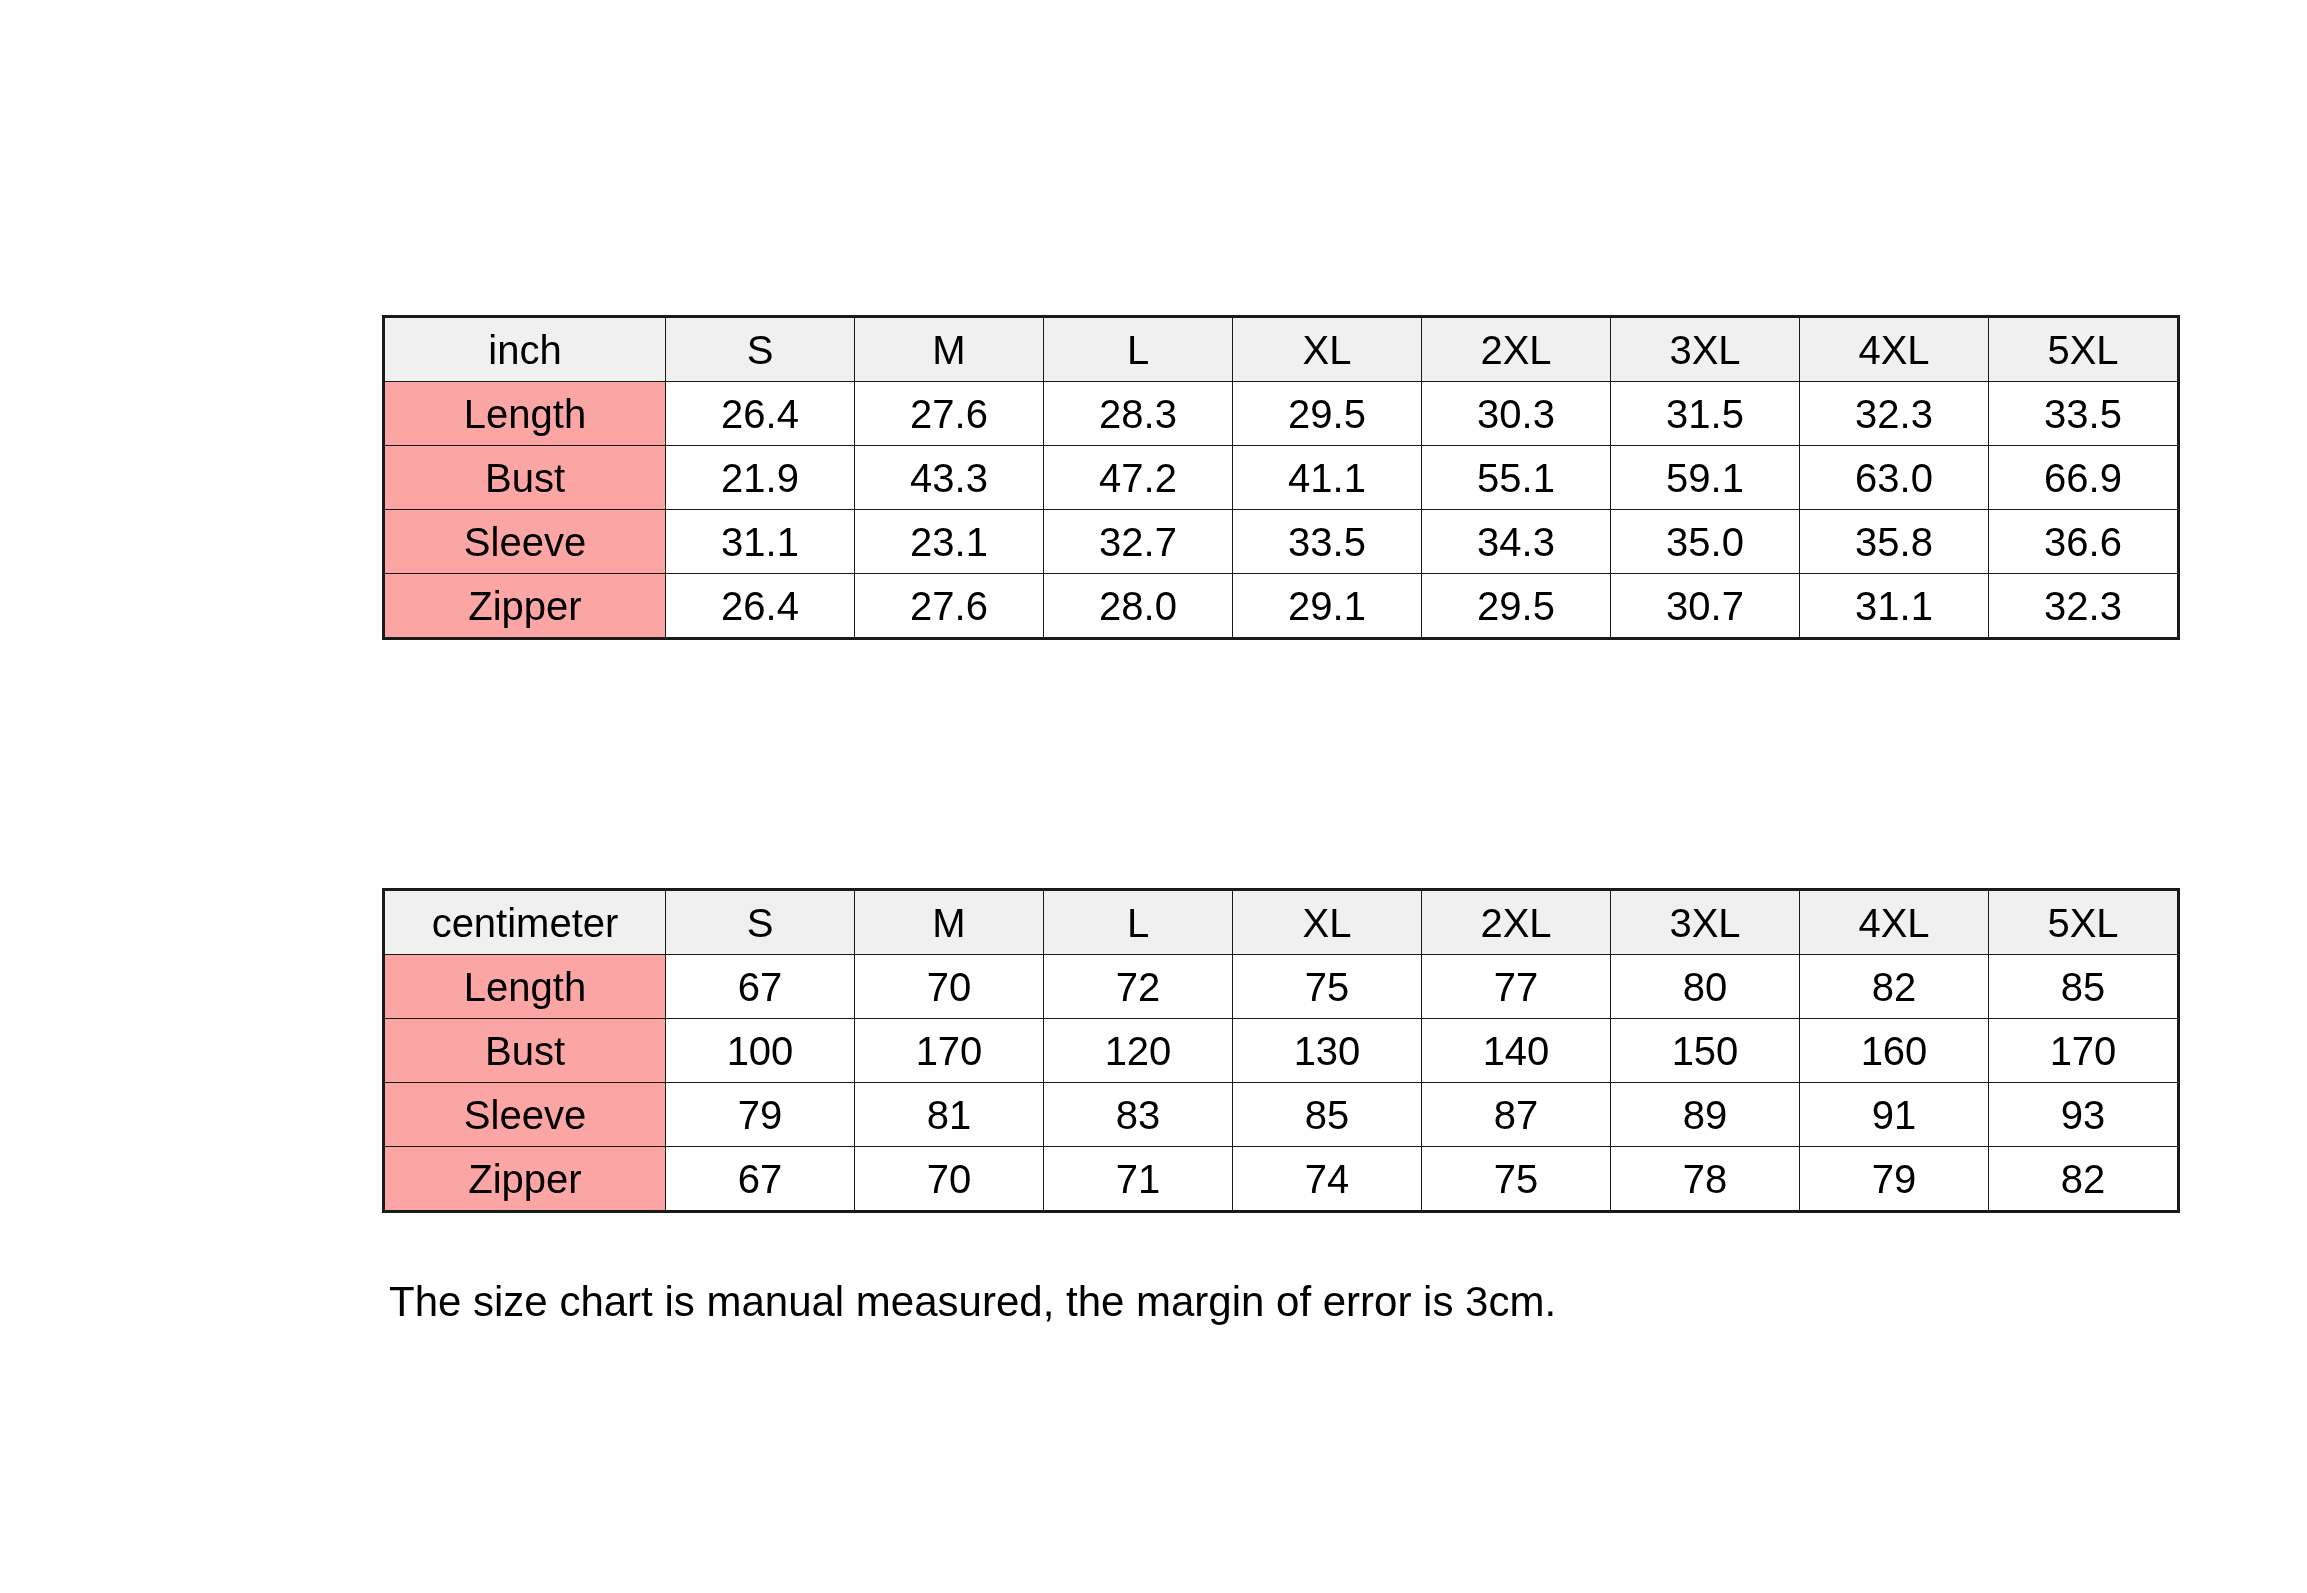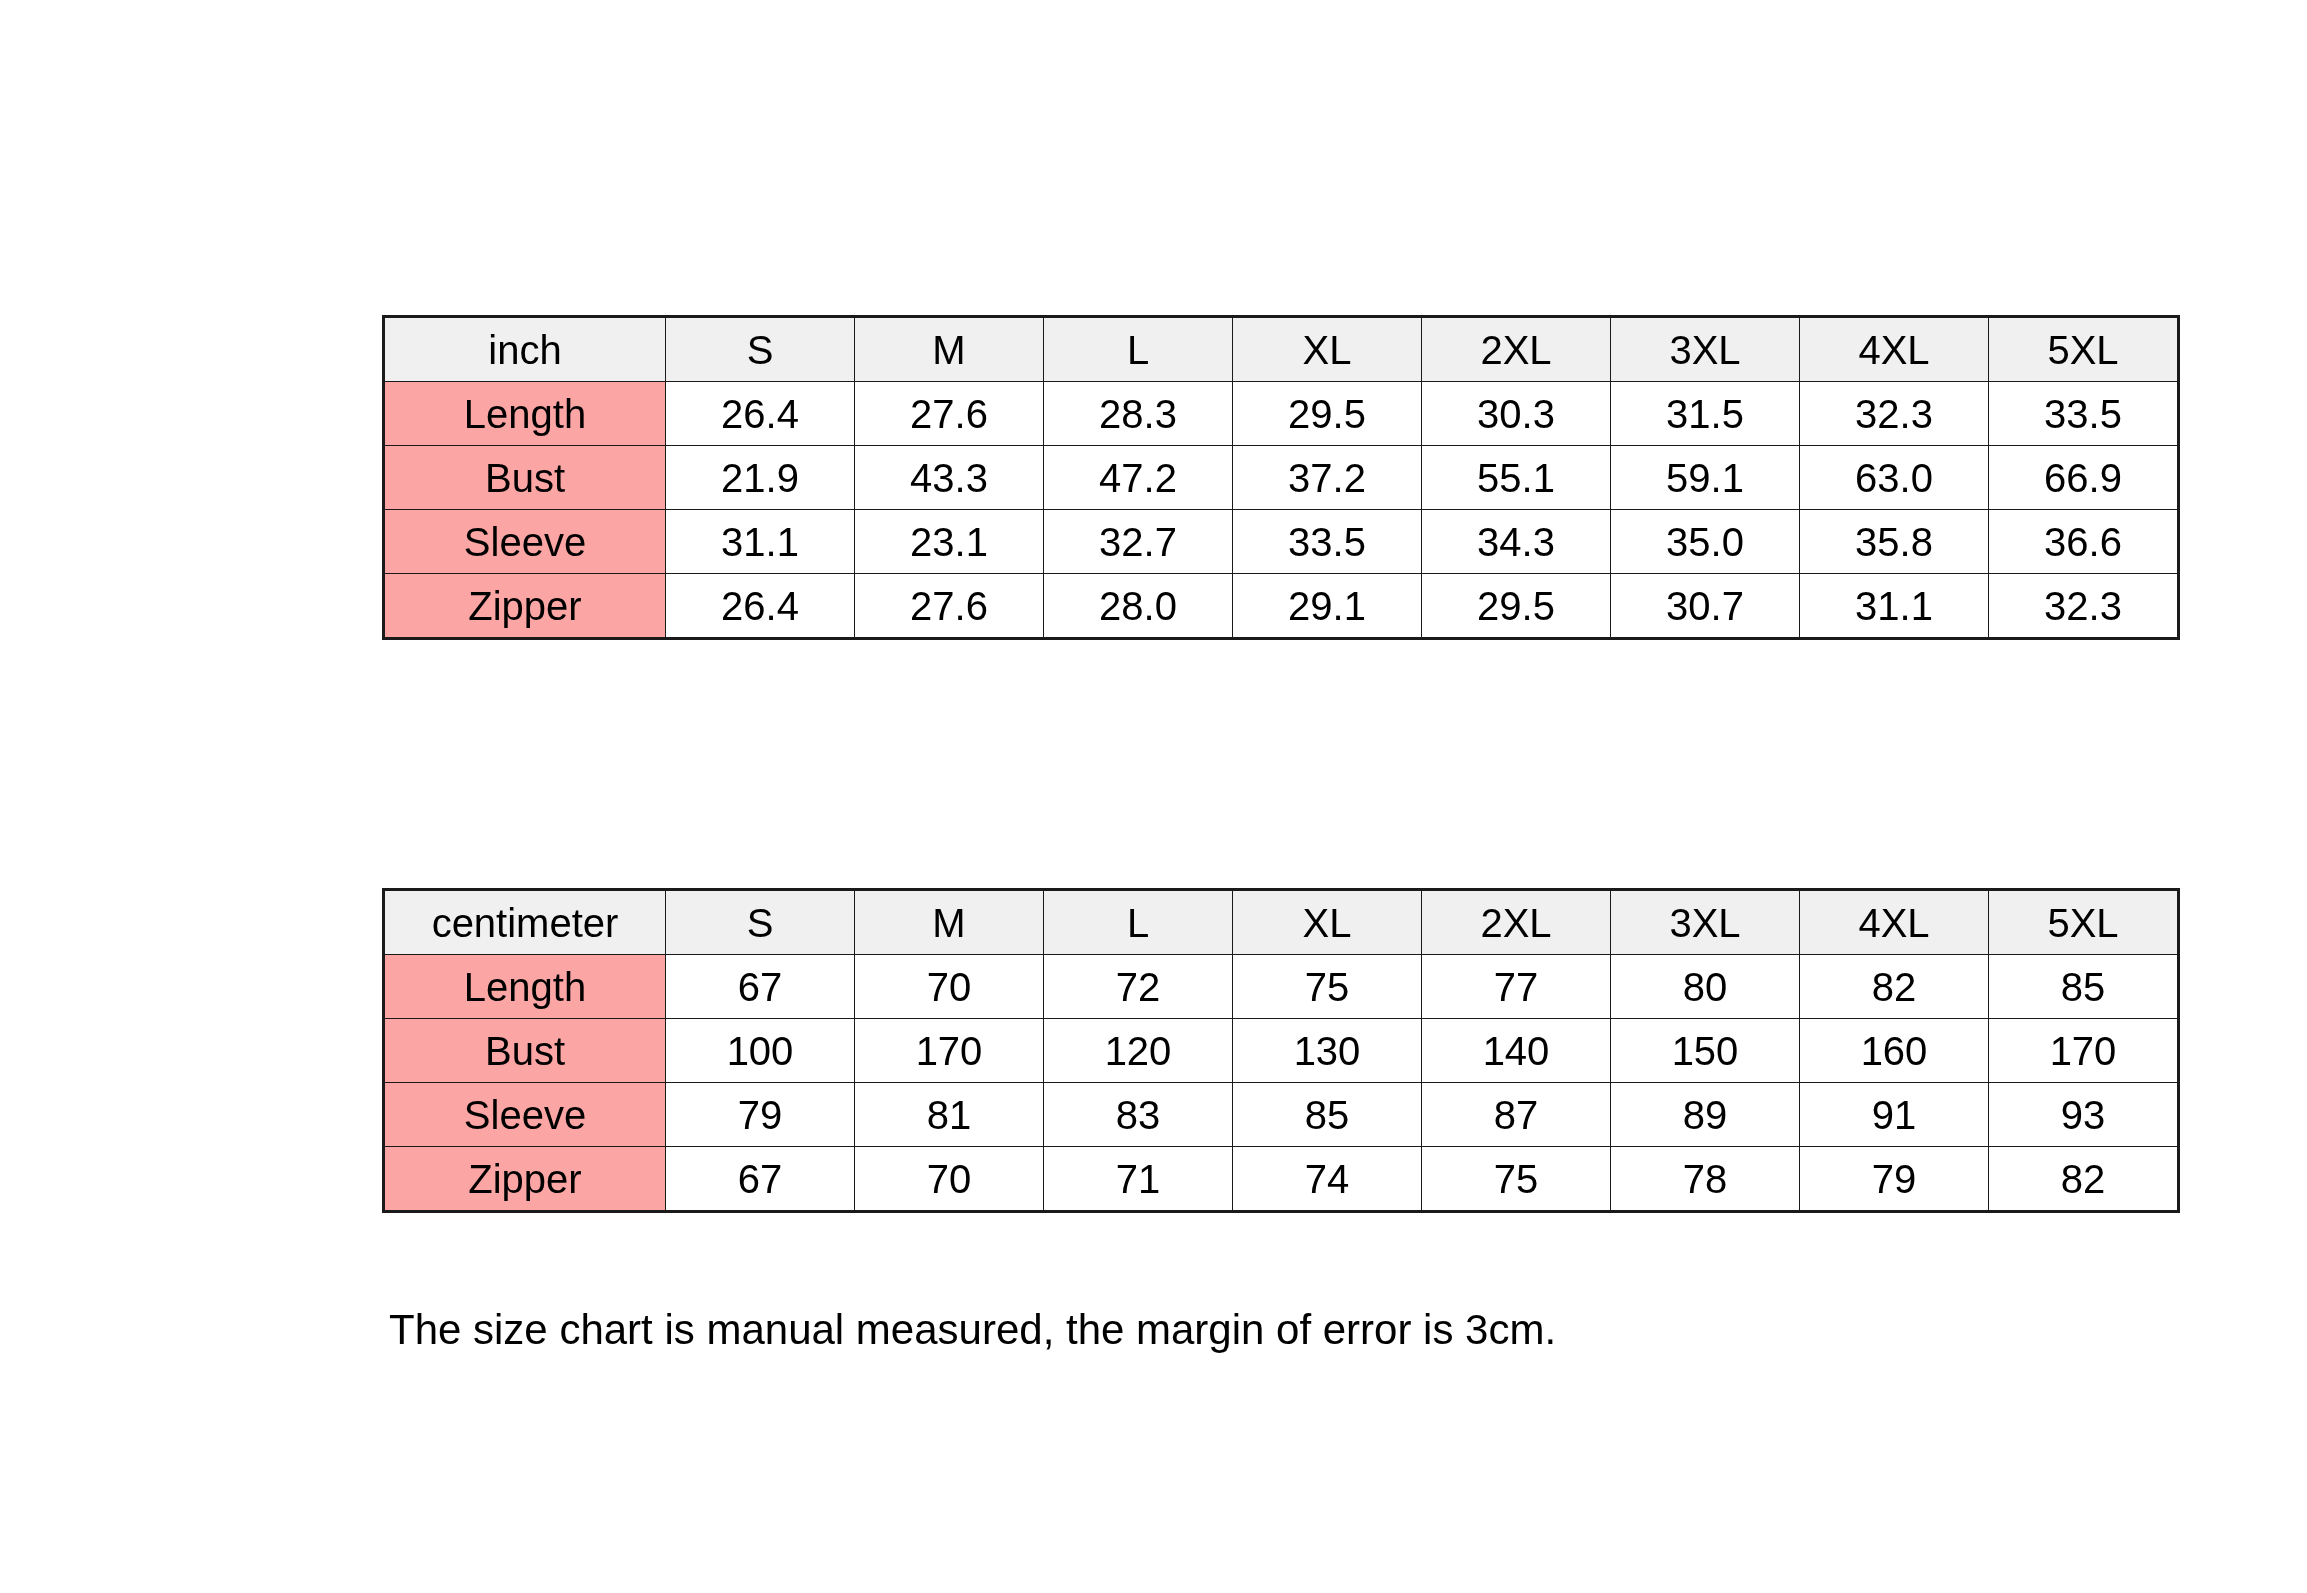--- a/index.html
+++ b/index.html
@@ -53,21 +53,20 @@
   }
   #inch-table { left: 382px; top: 315px; }
   #cm-table  { left: 382px; top: 888px; border-radius: 22px; }
   .note {
     position: absolute;
     left: 389px;
     top: 1277px;
     font-size: 42px;
     line-height: 1.2;
     white-space: nowrap;
-    margin-top: 28px;
   }
 </style>
 </head>
 <body>
 
 <div class="page">
 
   <table class="size-table" id="inch-table">
     <tbody>
       <tr>
@@ -90,21 +89,21 @@
         <td class="value">30.3</td>
         <td class="value">31.5</td>
         <td class="value">32.3</td>
         <td class="value">33.5</td>
       </tr>
       <tr>
         <td class="rowhead">Bust</td>
         <td class="value">21.9</td>
         <td class="value">43.3</td>
         <td class="value">47.2</td>
-        <td class="value">37.2</td>
+        <td class="value">41.1</td>
         <td class="value">55.1</td>
         <td class="value">59.1</td>
         <td class="value">63.0</td>
         <td class="value">66.9</td>
       </tr>
       <tr>
         <td class="rowhead">Sleeve</td>
         <td class="value">31.1</td>
         <td class="value">23.1</td>
         <td class="value">32.7</td>

